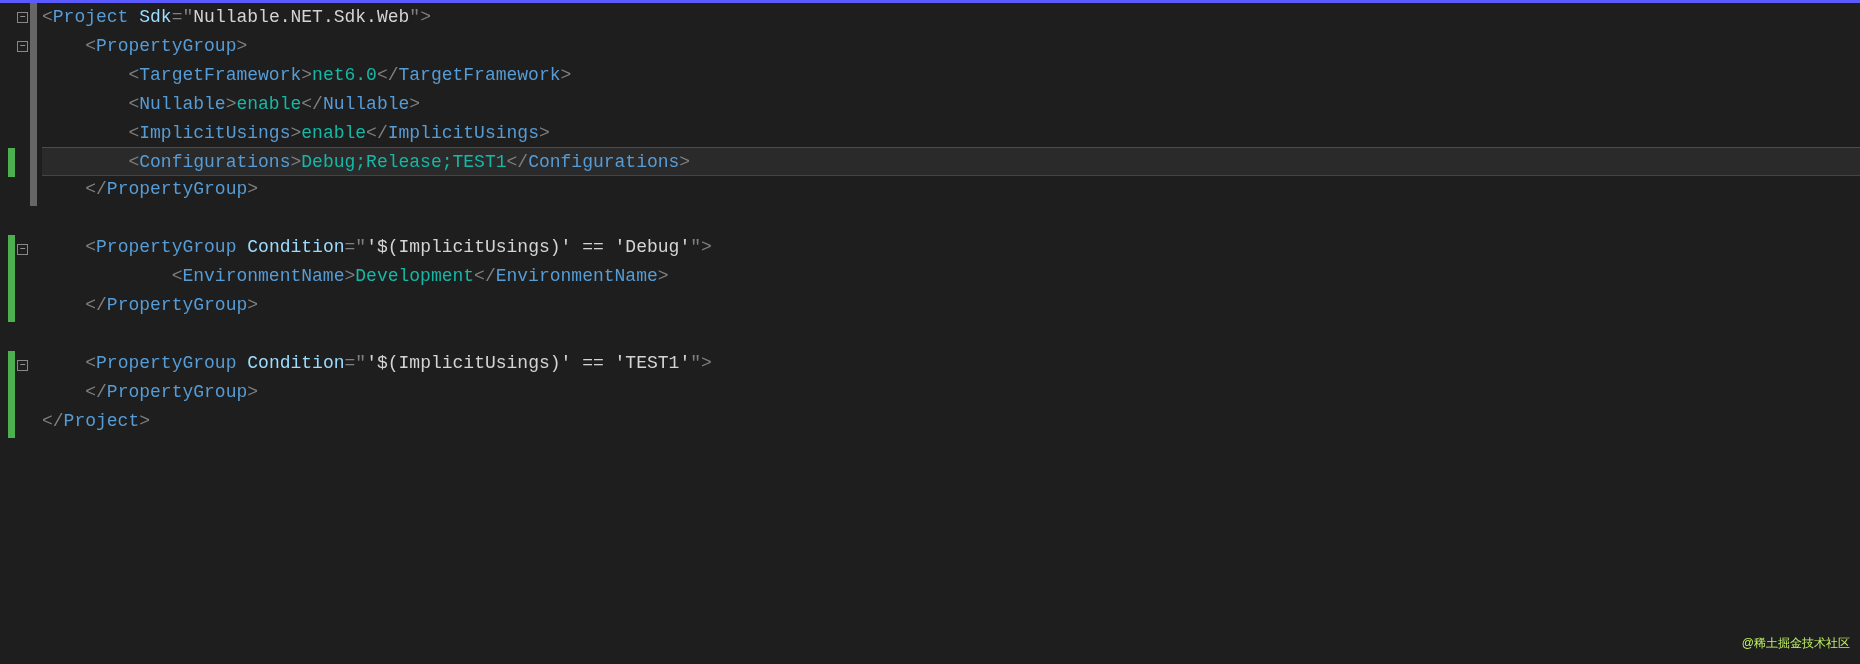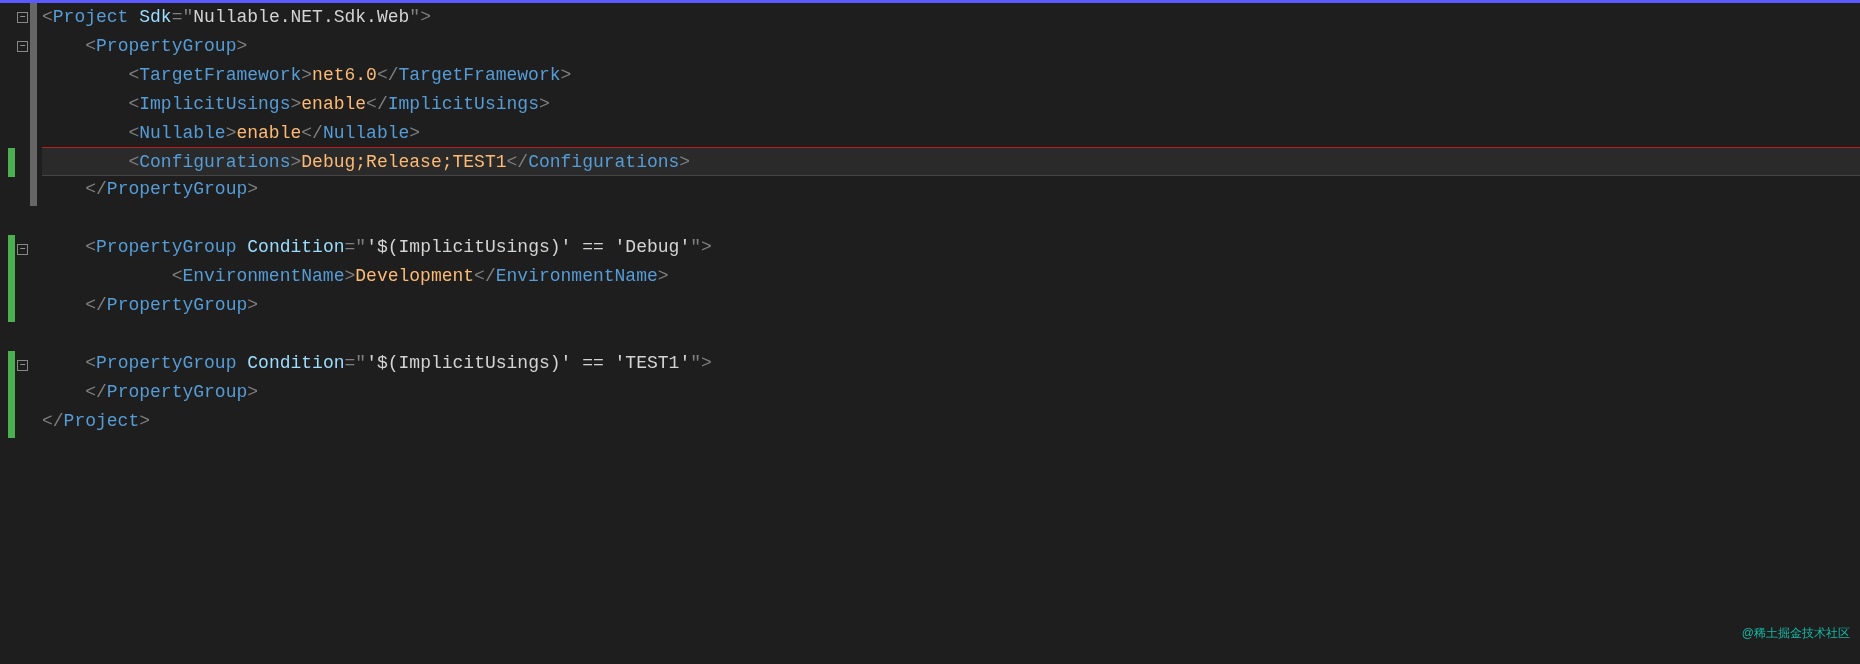--- a/index.html
+++ b/index.html
@@ -72,27 +72,27 @@
   background: #2a2a2a;
   border-top: 1px solid #b91c1c;
   border-bottom: 1px solid #444;
   margin-top: -1px;
   margin-bottom: -1px;
 }
 .p  { color: #808080; }  
 .el { color: #569cd6; }  
 .at { color: #9cdcfe; }  
 .st { color: #d4d4d4; }  
-.tx { color: #fdba74; }  
+.tx { color: #14b8a6; }  
 .watermark {
   position: absolute;
   right: 10px;
-  bottom: 16px;
+  bottom: 6px;
   font-size: 12px;
-  color: #14b8a6;
+  color: #bef264;
   font-family: sans-serif;
 }
 </style>
 </head>
 <body>
 
 <div class="editor">
   <div class="gutter">
     <div class="gutter-inner" id="gutter-inner">
         <div class="fold" style="top: 9px;">−</div>
@@ -102,22 +102,22 @@
         <div class="track-bar" style="top: 0px; height: 203px;"></div>
         <div class="change-bar" style="top: 145px; height: 29px;"></div>
         <div class="change-bar" style="top: 232px; height: 87px;"></div>
         <div class="change-bar" style="top: 348px; height: 87px;"></div>
       </div>
   </div>
   <div class="code" id="code-area">
       <div class="line"><span class="p">&lt;</span><span class="el">Project</span><span class="tx"> </span><span class="at">Sdk</span><span class="p">=</span><span class="p">"</span><span class="st">Nullable.NET.Sdk.Web</span><span class="p">"</span><span class="p">&gt;</span></div>
       <div class="line">    <span class="p">&lt;</span><span class="el">PropertyGroup</span><span class="p">&gt;</span></div>
       <div class="line">        <span class="p">&lt;</span><span class="el">TargetFramework</span><span class="p">&gt;</span><span class="tx">net6.0</span><span class="p">&lt;/</span><span class="el">TargetFramework</span><span class="p">&gt;</span></div>
+      <div class="line">        <span class="p">&lt;</span><span class="el">Nullable</span><span class="p">&gt;</span><span class="tx">enable</span><span class="p">&lt;/</span><span class="el">Nullable</span><span class="p">&gt;</span></div>
       <div class="line">        <span class="p">&lt;</span><span class="el">ImplicitUsings</span><span class="p">&gt;</span><span class="tx">enable</span><span class="p">&lt;/</span><span class="el">ImplicitUsings</span><span class="p">&gt;</span></div>
-      <div class="line">        <span class="p">&lt;</span><span class="el">Nullable</span><span class="p">&gt;</span><span class="tx">enable</span><span class="p">&lt;/</span><span class="el">Nullable</span><span class="p">&gt;</span></div>
       <div class="line hl">        <span class="p">&lt;</span><span class="el">Configurations</span><span class="p">&gt;</span><span class="tx">Debug;Release;TEST1</span><span class="p">&lt;/</span><span class="el">Configurations</span><span class="p">&gt;</span></div>
       <div class="line">    <span class="p">&lt;/</span><span class="el">PropertyGroup</span><span class="p">&gt;</span></div>
       <div class="line"> </div>
       <div class="line">    <span class="p">&lt;</span><span class="el">PropertyGroup</span><span class="tx"> </span><span class="at">Condition</span><span class="p">=</span><span class="p">"</span><span class="st">'$(ImplicitUsings)' == 'Debug'</span><span class="p">"</span><span class="p">&gt;</span></div>
       <div class="line">            <span class="p">&lt;</span><span class="el">EnvironmentName</span><span class="p">&gt;</span><span class="tx">Development</span><span class="p">&lt;/</span><span class="el">EnvironmentName</span><span class="p">&gt;</span></div>
       <div class="line">    <span class="p">&lt;/</span><span class="el">PropertyGroup</span><span class="p">&gt;</span></div>
       <div class="line"> </div>
       <div class="line">    <span class="p">&lt;</span><span class="el">PropertyGroup</span><span class="tx"> </span><span class="at">Condition</span><span class="p">=</span><span class="p">"</span><span class="st">'$(ImplicitUsings)' == 'TEST1'</span><span class="p">"</span><span class="p">&gt;</span></div>
       <div class="line">    <span class="p">&lt;/</span><span class="el">PropertyGroup</span><span class="p">&gt;</span></div>
       <div class="line"><span class="p">&lt;/</span><span class="el">Project</span><span class="p">&gt;</span></div>

